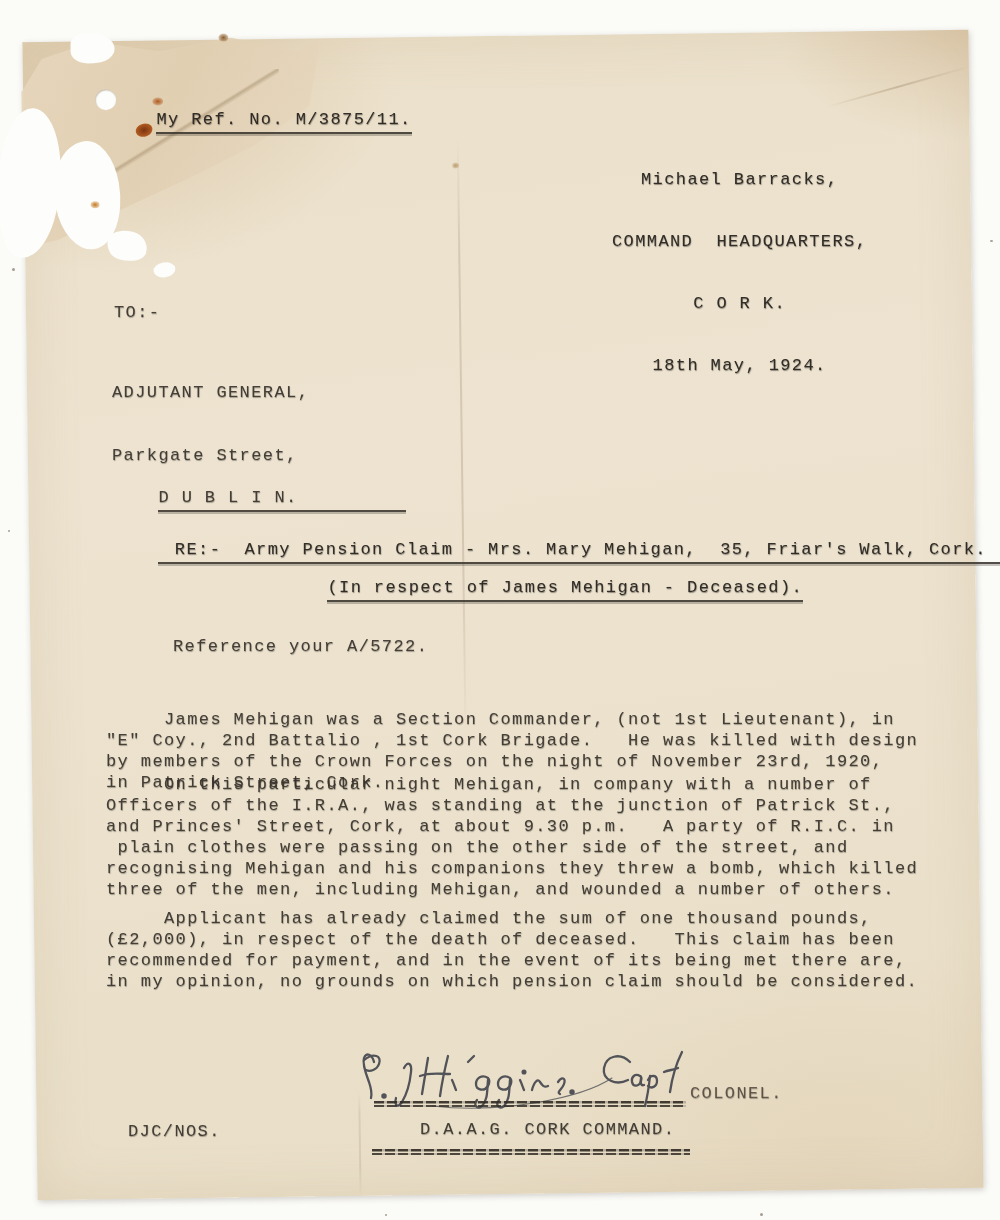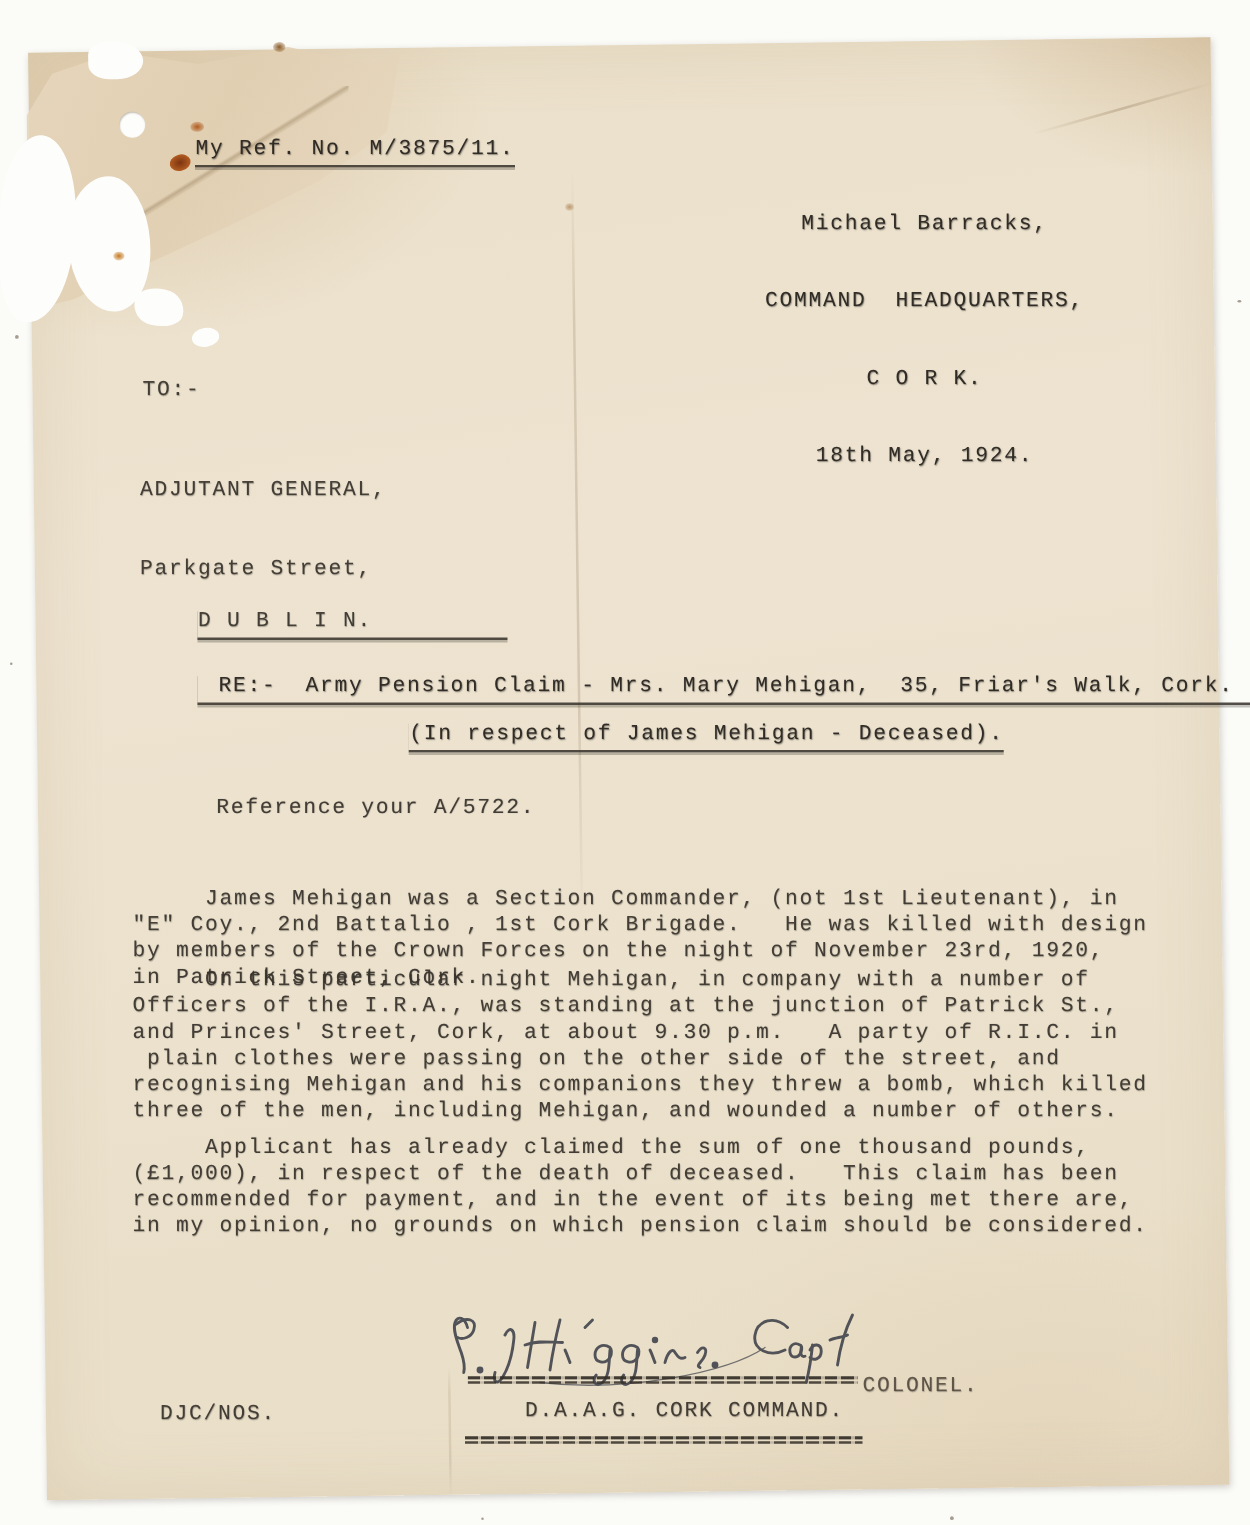--- a/index.html
+++ b/index.html
@@ -141,21 +141,21 @@
 in Patrick Street, Cork.</div>
 
   <div class="typed" style="left:106px;top:774px;">     On this particular night Mehigan, in company with a number of
 Officers of the I.R.A., was standing at the junction of Patrick St.,
 and Princes' Street, Cork, at about 9.30 p.m.   A party of R.I.C. in
  plain clothes were passing on the other side of the street, and
 recognising Mehigan and his companions they threw a bomb, which killed
 three of the men, including Mehigan, and wounded a number of others.</div>
 
   <div class="typed" style="left:106px;top:908px;">     Applicant has already claimed the sum of one thousand pounds,
-(£1,000), in respect of the death of deceased.   This claim has been
+(£2,000), in respect of the death of deceased.   This claim has been
 recommended for payment, and in the event of its being met there are,
 in my opinion, no grounds on which pension claim should be considered.</div>
 
   <svg class="sig-svg" width="340" height="82" viewBox="0 0 340 82" fill="none" stroke="#3d4049" stroke-width="2.3" stroke-linecap="round" opacity="0.88" aria-label="P. J. Higgins. Capt">
     <path d="M22,16 C20,8 14,6 12,12 C10,18 14,28 17,36 C19,42 20,48 19,52"></path>
     <path d="M12,14 C22,6 30,10 27,18 C25,24 18,26 14,24"></path>
     <circle cx="32" cy="50" r="1.6" fill="#3d4049"></circle>
     <path d="M52,22 C56,14 60,18 59,26 C58,36 56,46 50,56 C46,62 42,60 44,52"></path>
     <path d="M76,12 C74,24 72,36 70,48"></path>
     <path d="M96,10 C93,22 90,36 88,50"></path>
@@ -174,21 +174,21 @@
     <path d="M260,32 C230,52 150,68 80,60" stroke-width="1.1" opacity="0.8"></path>
     <path d="M278,16 C268,6 254,10 252,22 C250,34 264,40 276,34"></path>
     <path d="M288,30 C283,27 279,31 280,36 C281,41 287,41 289,35 C290,32 289,30 288,30"></path>
     <path d="M289,32 C288,37 289,40 292,39"></path>
     <path d="M298,30 C297,40 295,52 293,60"></path>
     <path d="M296,34 C299,28 305,29 305,35 C305,41 299,43 296,40"></path>
     <path d="M318,46 C320,32 324,18 330,6"></path>
     <path d="M312,26 C316,24 322,24 326,22"></path>
   </svg>
 
-  <div class="typed faded" style="left:690px;top:1083px;margin-top:16px;">COLONEL.</div>
+  <div class="typed faded" style="left:690px;top:1083px;">COLONEL.</div>
 
   <div class="dashline" style="left:374px;top:1101px;width:312px;"></div>
 
   <div class="typed" style="left:420px;top:1119px;">D.A.A.G. CORK COMMAND.</div>
 
   <div class="typed" style="left:128px;top:1121px;">DJC/NOS.</div>
 
   <div class="dashline" style="left:372px;top:1149px;width:318px;"></div>
 
 </div>

